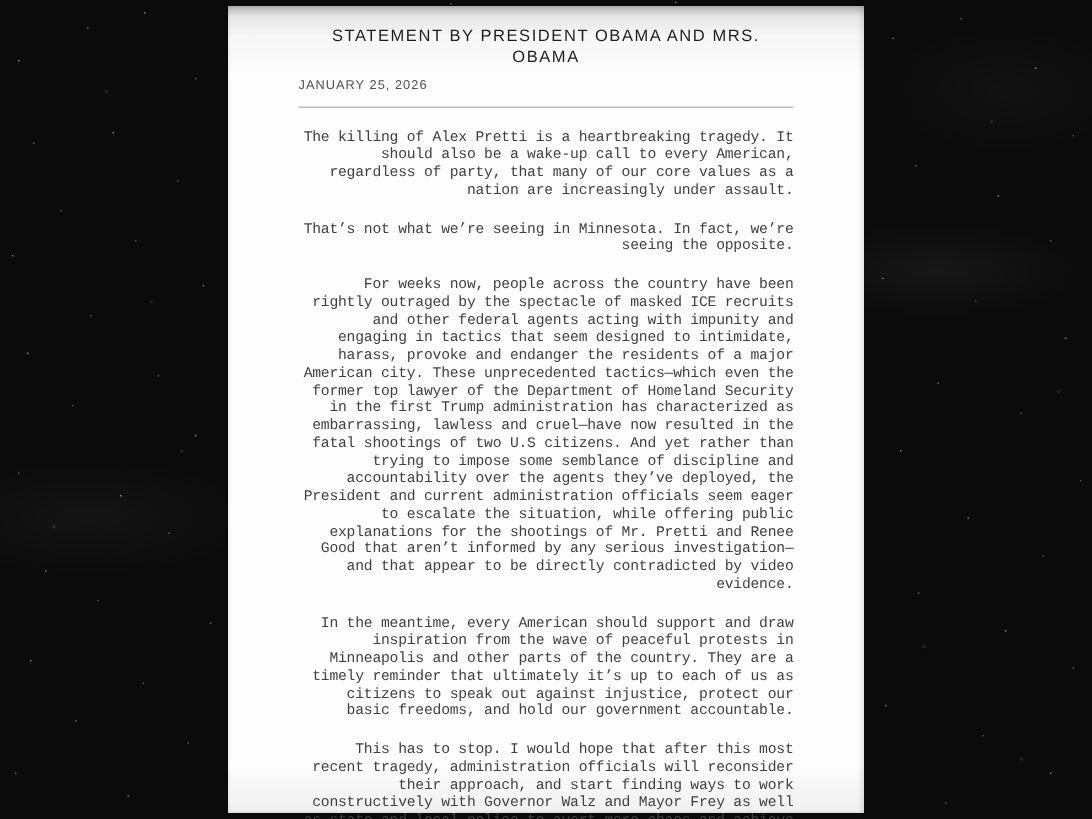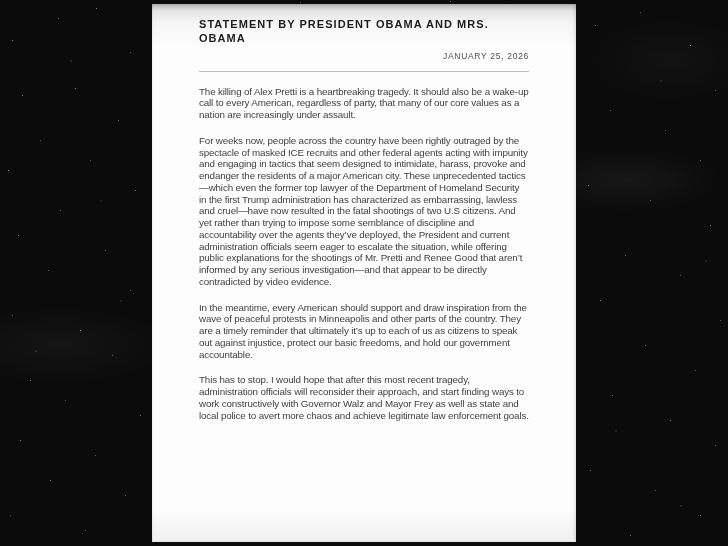--- a/index.html
+++ b/index.html
@@ -63,51 +63,53 @@
   }
   .paper{
     position:absolute;left:152px;top:4px;width:424px;height:538px;
     background:linear-gradient(180deg,#b4b4b4 0px,#e6e6e6 7px,#f6f6f6 20px,var(--paper) 46px,var(--paper) 94%,#f0f0f0 100%);
     box-shadow:inset -2px 0 3px rgba(0,0,0,.10), inset 1px 0 2px rgba(0,0,0,.06);
     box-sizing:border-box;
     padding:14px 47px 0 47px;
   }
   .doc-title{
     margin:0;
-    font-size:11px;font-weight:700;letter-spacing:1.05px;
-    color:var(--title-text);text-align:left;line-height:1.25;
+    font-size:11px;font-weight:400;letter-spacing:1.05px;
+    color:var(--title-text);text-align:center;line-height:1.25;
   }
   .doc-date{
     margin:5px 0 0 0;
     font-size:8.5px;letter-spacing:.7px;
-    color:var(--date-text);text-align:right;
+    color:var(--date-text);text-align:left;
   }
   .divider{
     margin:10px 0 0 0;height:0;
     border-top:1px solid var(--divider);
   }
   .body-copy p{
     margin:14px 0 0 0;
     font-size:9.8px;line-height:1.2;letter-spacing:-0.15px;
     color:var(--body-text);
-    text-align:left;
+    text-align:right;
+    font-family:Liberation Mono, monospace;
   }
 </style>
 </head>
 <body>
 
 <div class="stage">
   <div class="speckles"></div>
   <div class="speckles2"></div>
 
   <div class="paper">
     <h1 class="doc-title">STATEMENT BY PRESIDENT OBAMA AND MRS. OBAMA</h1>
     <div class="doc-date">JANUARY 25, 2026</div>
     <div class="divider"></div>
 
     <div class="body-copy">
       <p>The killing of Alex Pretti is a heartbreaking tragedy. It should also be a wake-up call to every American, regardless of party, that many of our core values as a nation are increasingly under assault.</p>
+      <p>That’s not what we’re seeing in Minnesota. In fact, we’re seeing the opposite.</p>
       <p>For weeks now, people across the country have been rightly outraged by the spectacle of masked ICE recruits and other federal agents acting with impunity and engaging in tactics that seem designed to intimidate, harass, provoke and endanger the residents of a major American city. These unprecedented tactics—which even the former top lawyer of the Department of Homeland Security in the first Trump administration has characterized as embarrassing, lawless and cruel—have now resulted in the fatal shootings of two U.S citizens. And yet rather than trying to impose some semblance of discipline and accountability over the agents they’ve deployed, the President and current administration officials seem eager to escalate the situation, while offering public explanations for the shootings of Mr. Pretti and Renee Good that aren’t informed by any serious investigation—and that appear to be directly contradicted by video evidence.</p>
       <p>In the meantime, every American should support and draw inspiration from the wave of peaceful protests in Minneapolis and other parts of the country. They are a timely reminder that ultimately it’s up to each of us as citizens to speak out against injustice, protect our basic freedoms, and hold our government accountable.</p>
       <p>This has to stop. I would hope that after this most recent tragedy, administration officials will reconsider their approach, and start finding ways to work constructively with Governor Walz and Mayor Frey as well as state and local police to avert more chaos and achieve legitimate law enforcement goals.</p>
     </div>
   </div>
 </div>
 
 </body></html>

